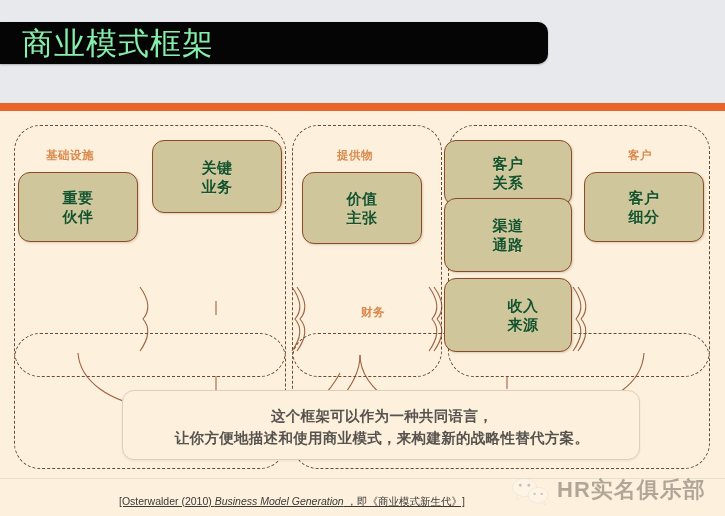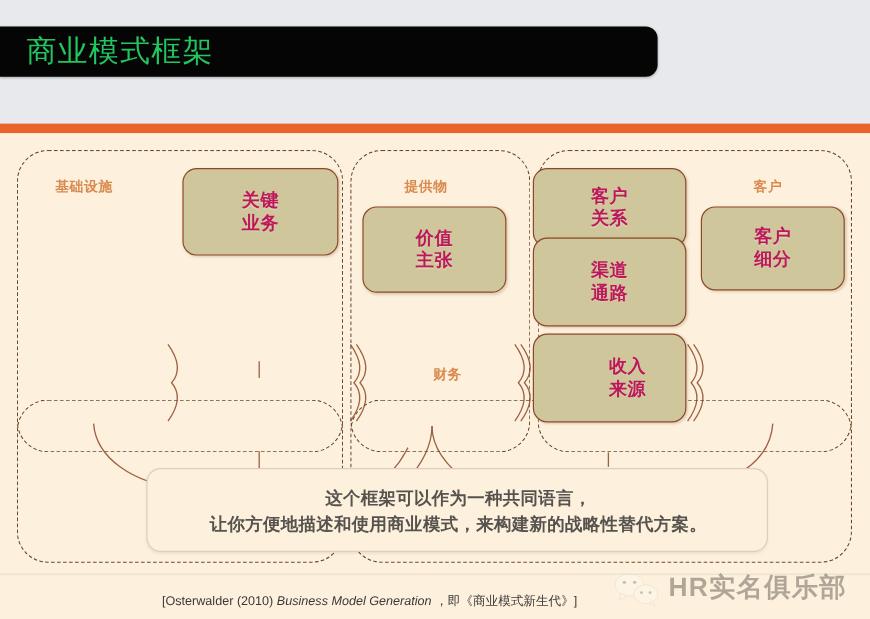--- a/index.html
+++ b/index.html
@@ -15,21 +15,21 @@
     position:absolute;left:0;top:0;width:725px;height:103px;background:#e8e9ed;
   }
   #title-bar{
     position:absolute;left:0;top:22px;width:548px;height:42px;
     background:#050505;
     border-top-right-radius:10px;border-bottom-right-radius:10px;
     box-shadow:0 1px 2px rgba(0,0,0,.25);
   }
   #title-text{
     position:absolute;left:22px;top:9px;
-    color:#22c55e;font-size:25px;line-height:25px;letter-spacing:1px;
+    color:#86efac;font-size:31px;line-height:25px;letter-spacing:1px;
     font-weight:400;white-space:nowrap;
   }
   #orange-band{
     position:absolute;left:0;top:103px;width:725px;height:8px;background:#e8642a;
   }
   
   #canvas{
     position:absolute;left:0;top:111px;width:725px;height:405px;
     background:#fdf0dc;
   }
@@ -53,21 +53,21 @@
   .block{
     position:absolute;
     background:#cfc79b;
     border:1.4px solid #8d4a2a;
     border-radius:12px;
     box-sizing:border-box;
     display:flex;align-items:center;justify-content:center;
     box-shadow:1px 1px 2px rgba(120,80,40,.22);
   }
   .block-label{
-    color:#be185d;
+    color:#14532d;
     font-size:15px;font-weight:bold;line-height:19px;
     text-align:center;white-space:pre-line;letter-spacing:.5px;
     text-shadow:0 1px 0 rgba(255,255,255,.18);
   }
   
   #caption-box{
     position:absolute;left:122px;top:390px;width:518px;height:70px;
     background:#fdf0dc;
     border:1px solid #dccfbb;
     border-radius:12px;
@@ -78,23 +78,24 @@
     position:absolute;left:0;top:14px;width:518px;
     text-align:center;color:#56534f;
     font-size:14.5px;font-weight:bold;line-height:22px;
     white-space:pre-line;letter-spacing:.3px;
   }
   
   #footer-rule{
     position:absolute;left:0;top:478px;width:725px;height:1px;background:#ece0cd;
   }
   #citation{
-    position:absolute;left:16px;top:494px;width:584px;
+    position:absolute;left:0;top:494px;width:584px;
     text-align:center;color:#3b3a38;font-size:10.5px;line-height:14px;
     white-space:nowrap;
+    text-decoration:underline;
   }
   #citation .ital{font-style:italic;}
   
   #watermark{
     position:absolute;left:505px;top:470px;width:218px;height:40px;
     opacity:.30;pointer-events:none;
   }
   #wm-logo{position:absolute;left:4px;top:6px;width:44px;height:30px;}
   #wm-text{
     position:absolute;left:52px;top:6px;
@@ -158,20 +159,24 @@
   <div class="region" style="left:448px;top:14px;width:262px;height:252px;"></div>
 
   <div class="region" style="left:14px;top:222px;width:272px;height:136px;"></div>
   <div class="region" style="left:292px;top:222px;width:418px;height:136px;"></div>
 
   <div class="region-label" style="left:46px;top:37px;">基础设施</div>
   <div class="region-label" style="left:337px;top:37px;">提供物</div>
   <div class="region-label" style="left:628px;top:37px;">客户</div>
   <div class="region-label" style="left:345px;top:194px;margin-left:16px;">财务</div>
 
+  <div class="block" style="left:18px;top:61px;width:120px;height:70px;">
+    <span class="block-label">重要
+伙伴</span>
+  </div>
 
   <div class="block" style="left:152px;top:29px;width:130px;height:73px;">
     <span class="block-label">关键
 业务</span>
   </div>
 
 
 
   <div class="block" style="left:302px;top:61px;width:120px;height:72px;">
     <span class="block-label">价值

